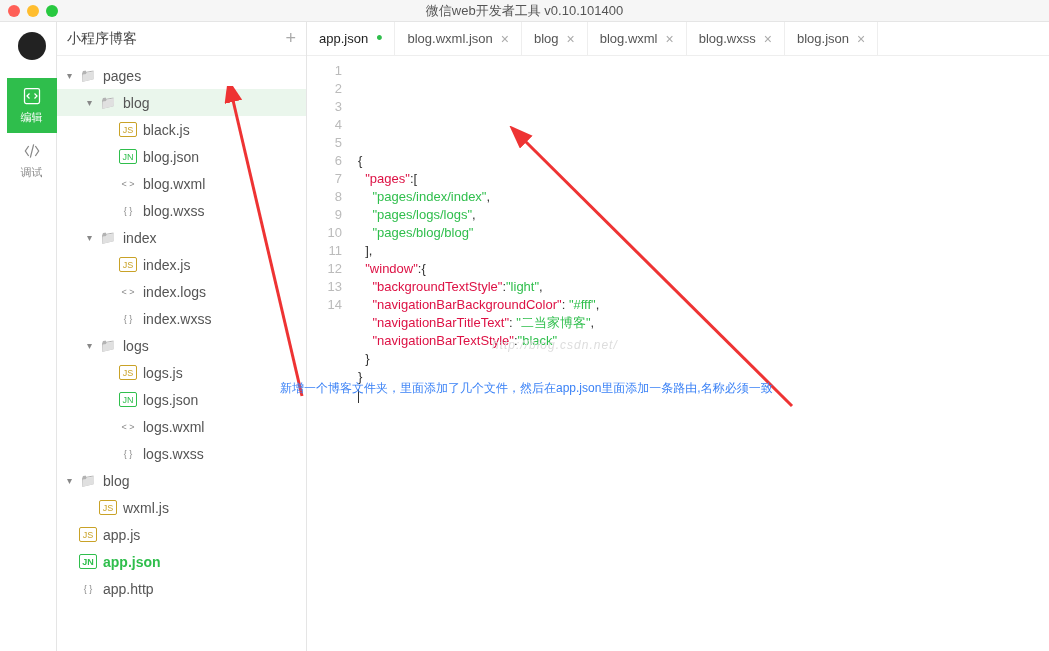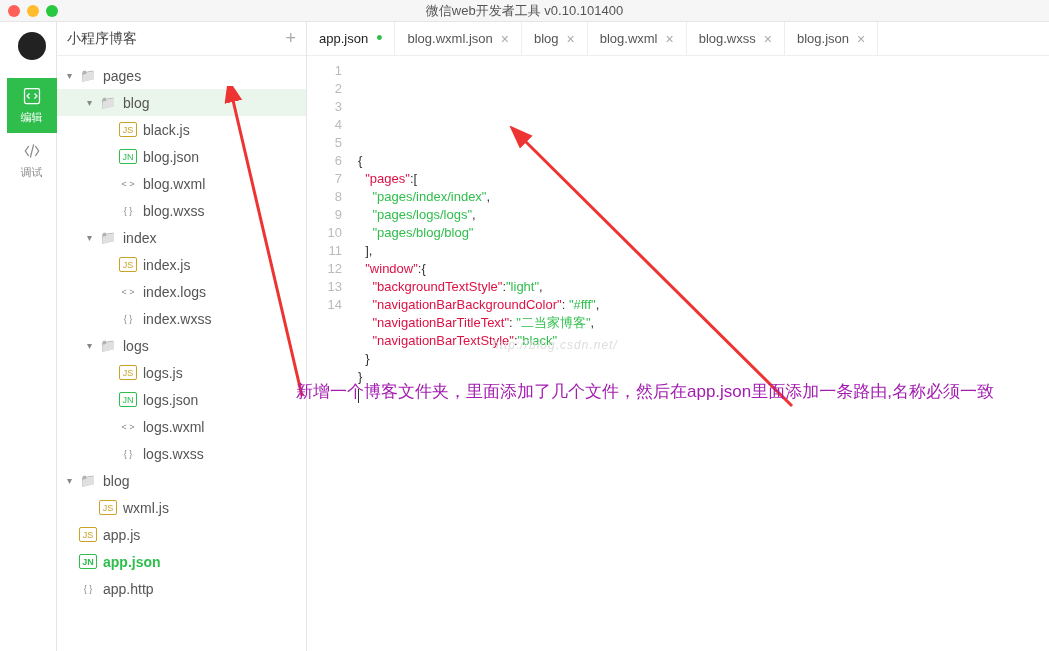--- a/index.html
+++ b/index.html
@@ -33,21 +33,21 @@
 .tabs { height: 34px; border-bottom: 1px solid #eee; display: flex; align-items: stretch; }
 .tab { display: flex; align-items: center; padding: 0 12px; gap: 8px; font-size: 13px; color: #555; border-right: 1px solid #eee; cursor: pointer; }
 .tab.active { color: #222; }
 .tab .mod { color: #2fbe4c; font-size: 18px; }
 .tab .x { color: #aaa; font-size: 14px; }
 .code { flex: 1; display: flex; font-family: Menlo, Consolas, monospace; font-size: 13px; position: relative; }
 .gutter { width: 45px; text-align: right; color: #bbb; padding: 6px 10px 0 0; line-height: 18px; user-select: none; }
 .lines { flex: 1; padding: 6px 0 0 6px; line-height: 18px; white-space: pre; color: #333; position: relative; }
 .kw { color: #d14; } .str { color: #2fbe4c; }
 .watermark { position: absolute; left: 140px; top: 280px; color: #ddd; font-size: 12px; font-style: italic; letter-spacing: 1px; }
-.anno { position: absolute; left: 296px; top: 380px; color: #a21caf; font-size: 17px; }
+.anno { position: absolute; left: 280px; top: 380px; color: #3b82f6; font-size: 12px; }
 .arr1, .arr2 { position: absolute; pointer-events: none; }
 .cursor { border-left: 1px solid #333; display: inline-block; height: 14px; vertical-align: middle; }
 </style>
 </head>
 <body>
 
 <div class="titlebar">
   <div class="traffic">
     <div class="dot red"></div>
     <div class="dot yellow"></div>

